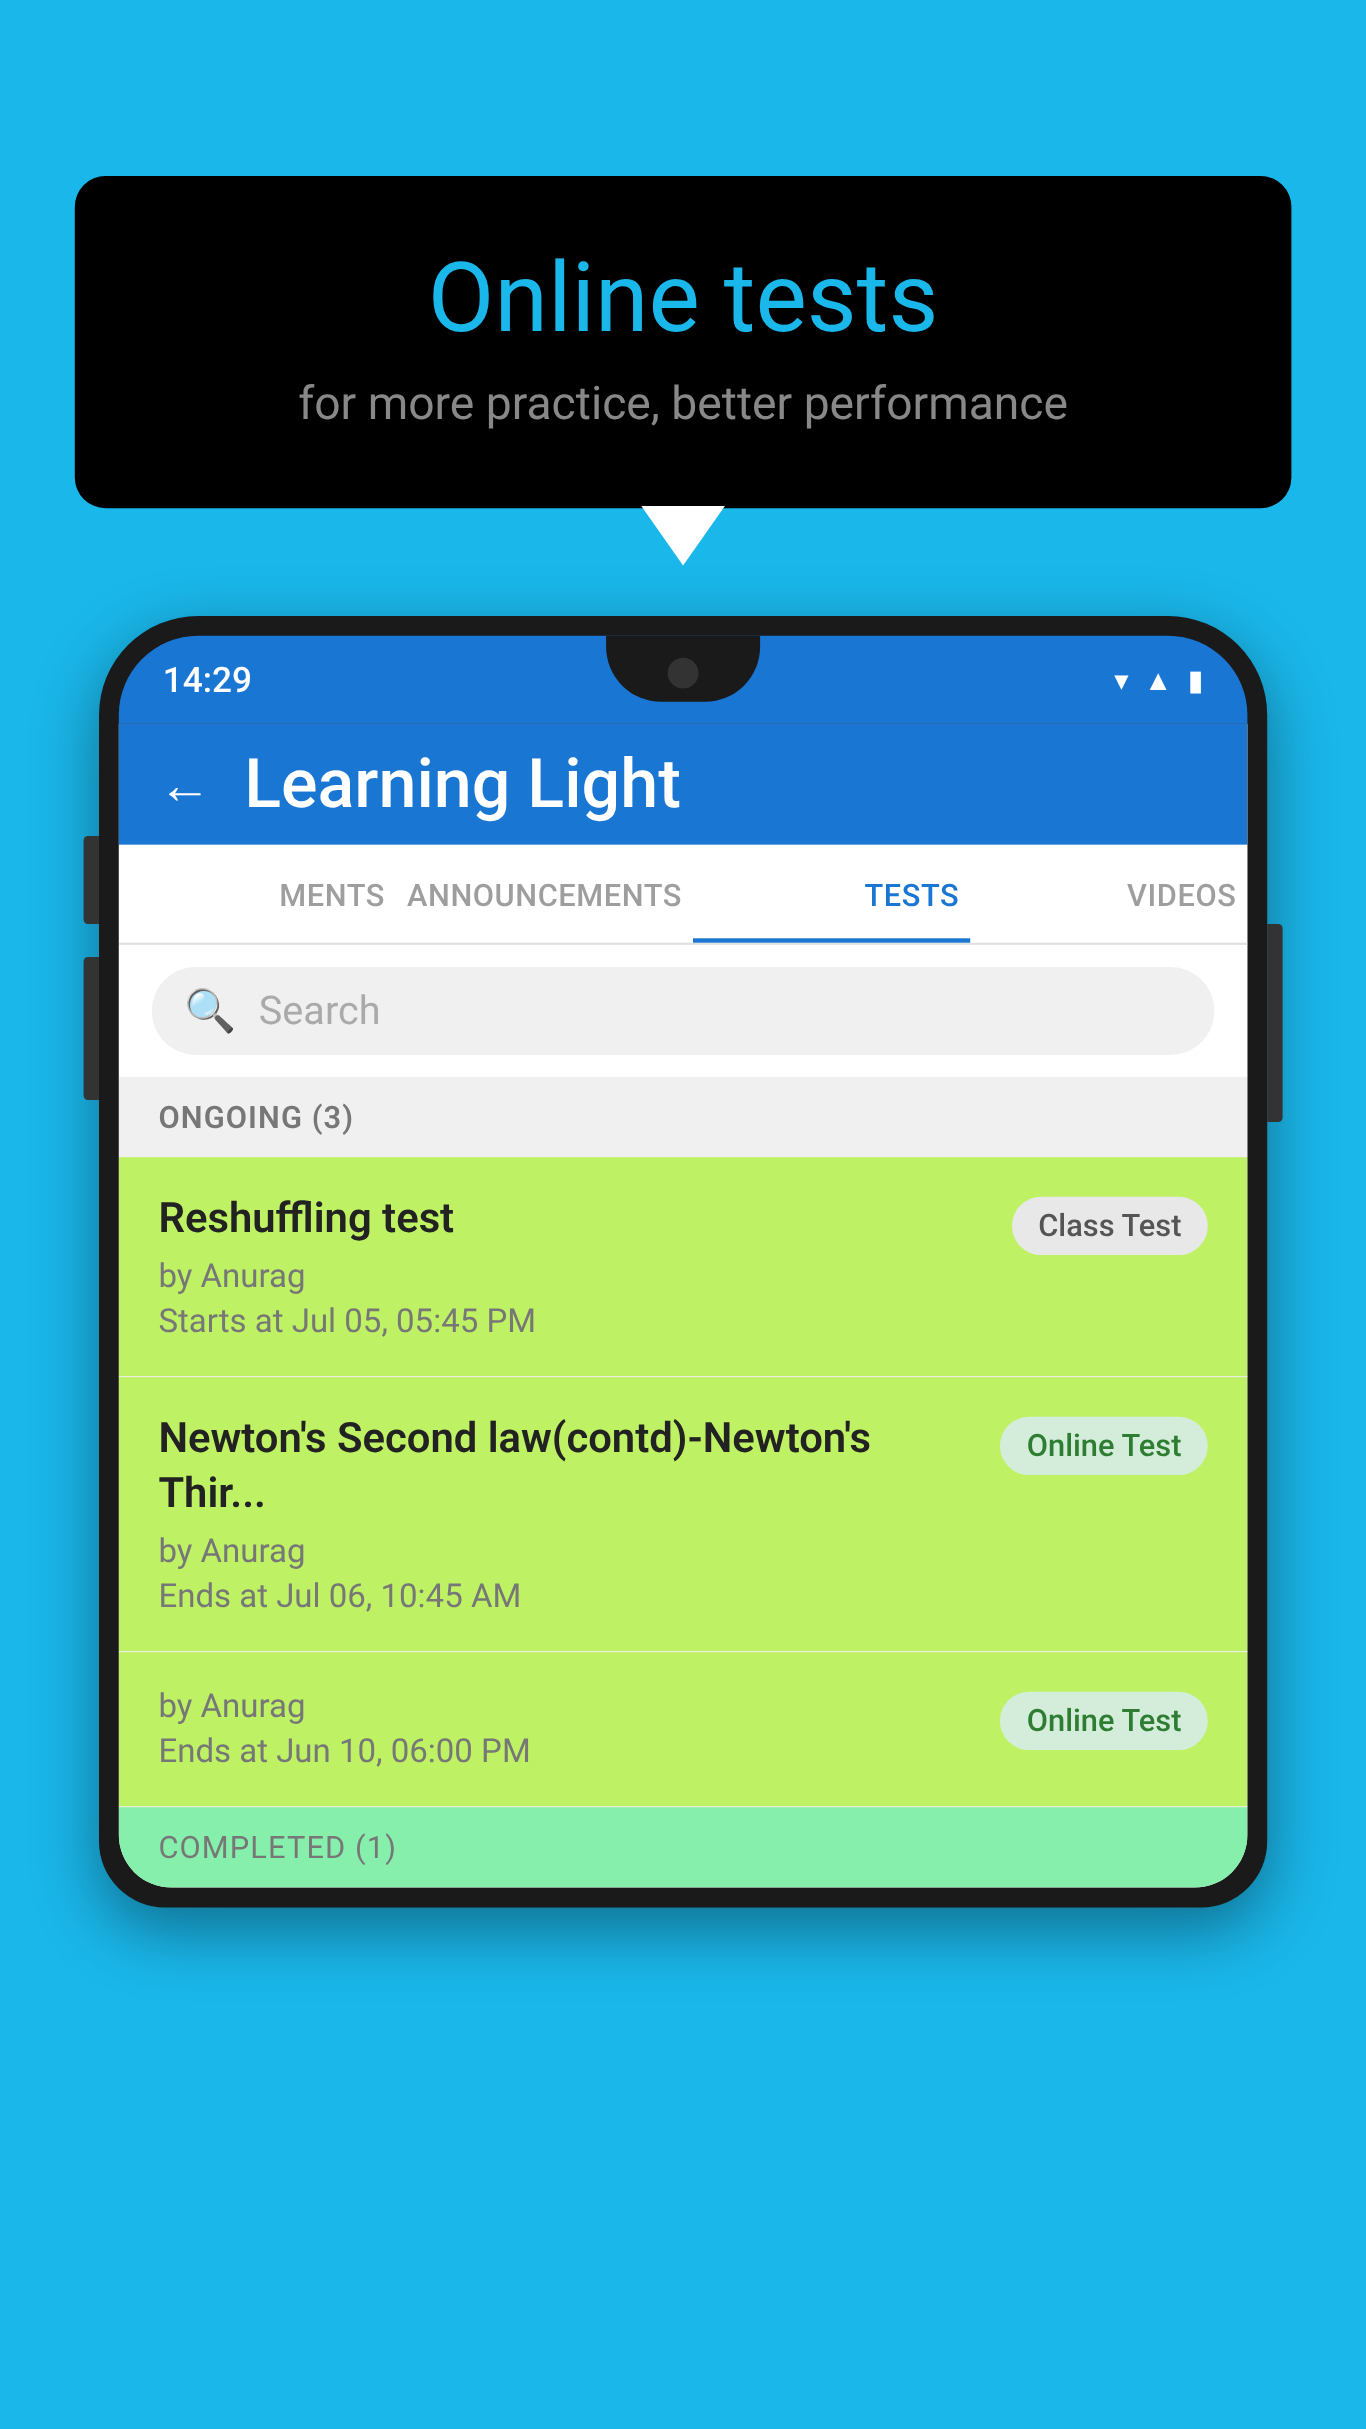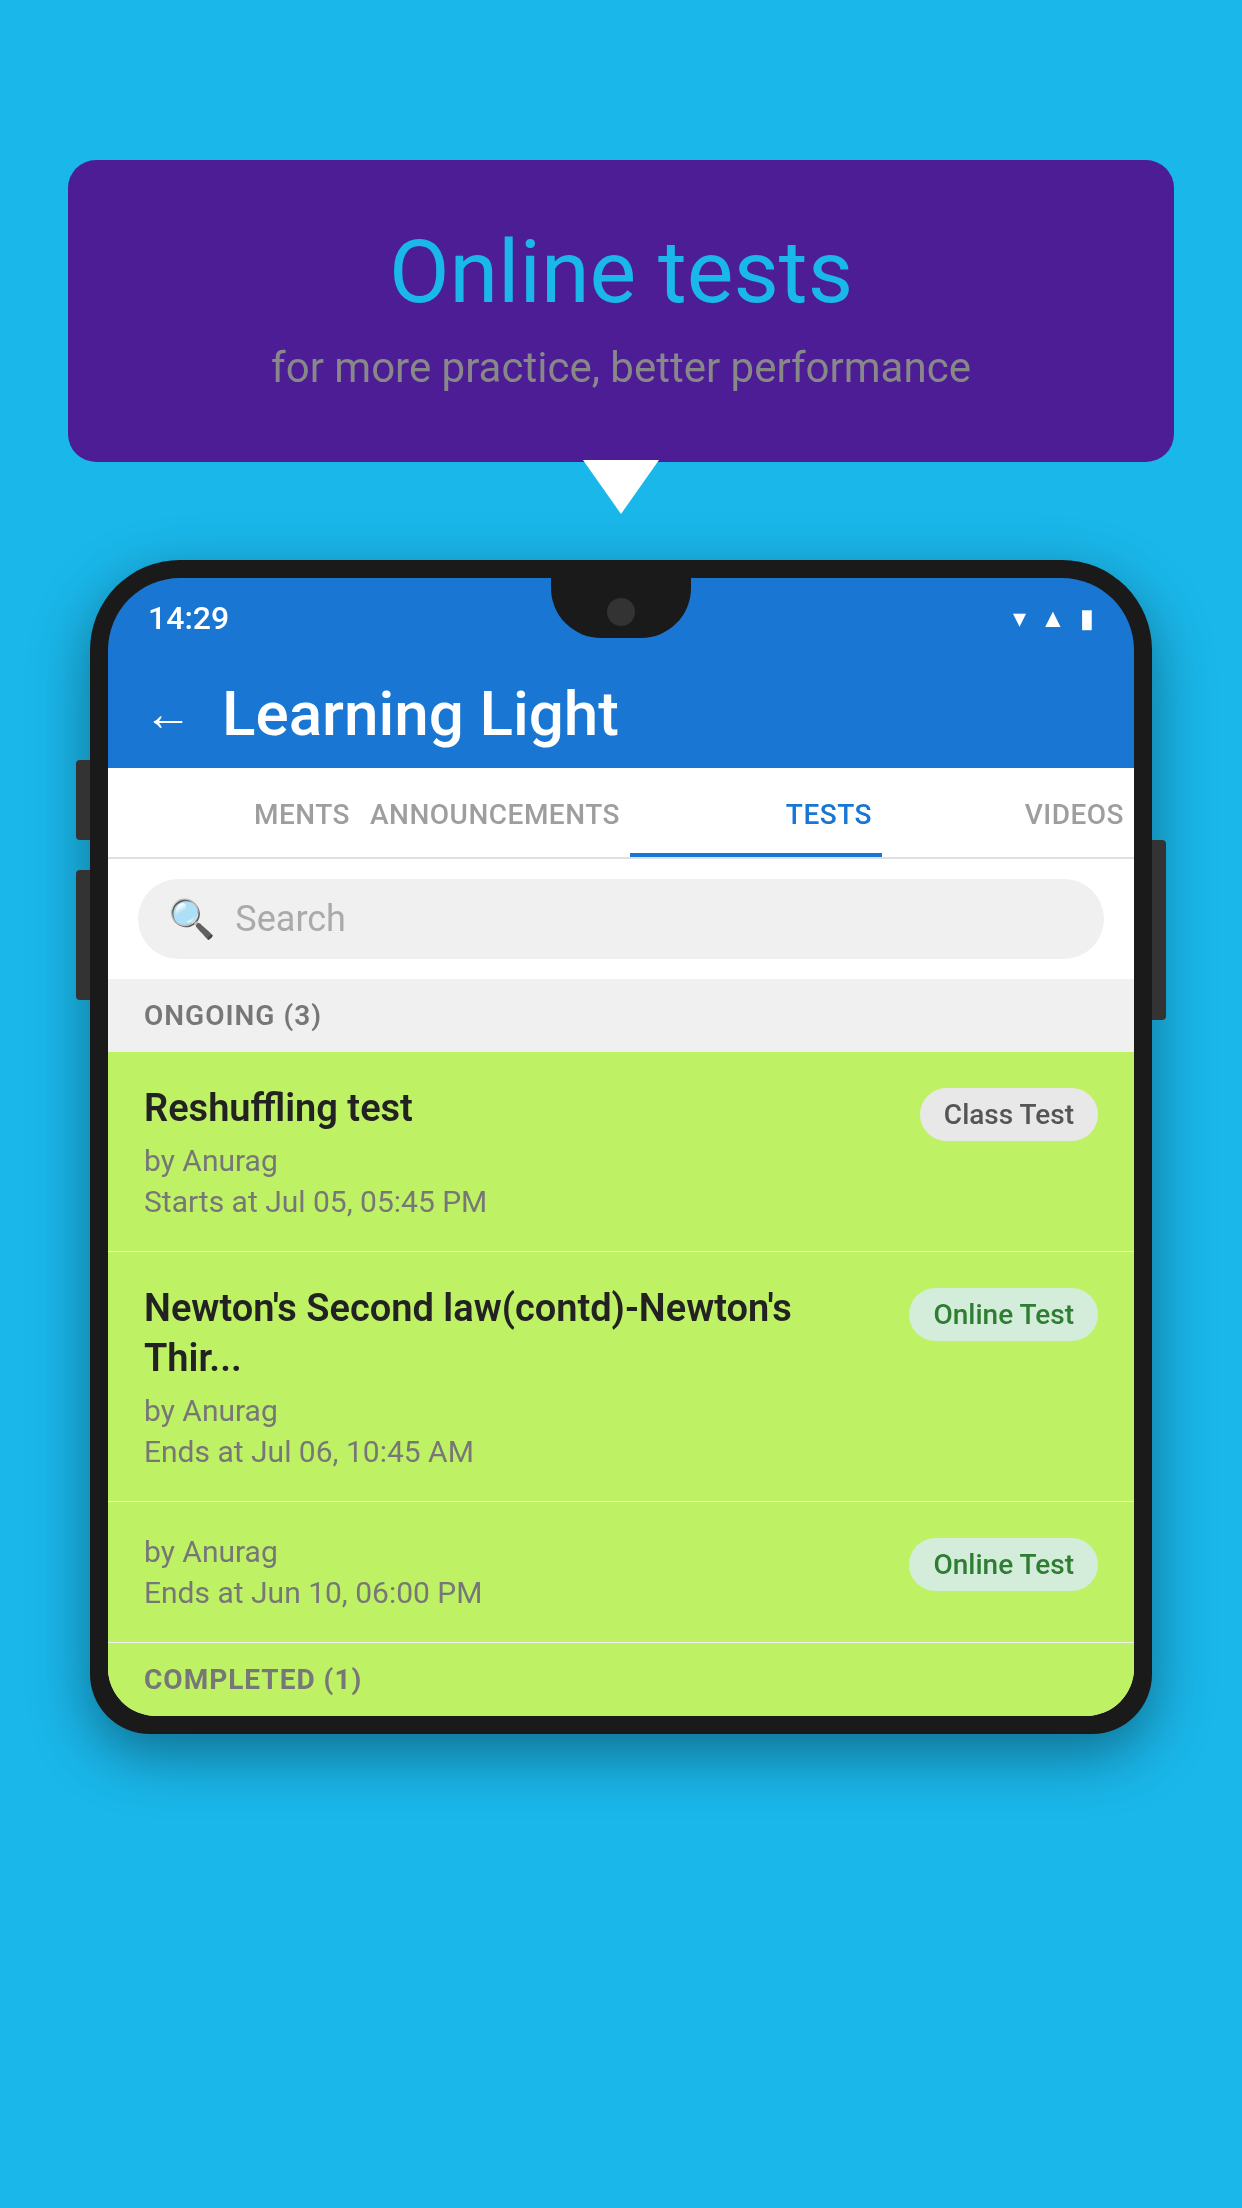--- a/index.html
+++ b/index.html
@@ -11,21 +11,21 @@
       overflow: hidden;
       position: relative;
     }
 
     
     .speech-bubble {
       position: absolute;
       top: 160px;
       left: 68px;
       right: 68px;
-      background: #4c1d95;
+      background: #000000;
       border-radius: 28px;
       padding: 60px 80px 70px;
       text-align: center;
     }
     .speech-bubble::after {
       content: '';
       position: absolute;
       bottom: -52px;
       left: 50%;
       transform: translateX(-50%);
@@ -267,24 +267,24 @@
       position: absolute;
       right: -14px;
       top: 280px;
       width: 14px;
       height: 180px;
       background: #333;
       border-radius: 0 4px 4px 0;
     }
 
     .completed-section {
-      background: #bef264;
+      background: #86efac;
       padding: 20px 36px;
       font-size: 28px;
-      font-weight: 700;
+      font-weight: 400;
       color: #777;
       letter-spacing: 1px;
     }
   </style>
 </head>
 <body>
 
 <div class="speech-bubble">
   <div class="bubble-title">Online tests</div>
   <div class="bubble-subtitle">for more practice, better performance</div>

